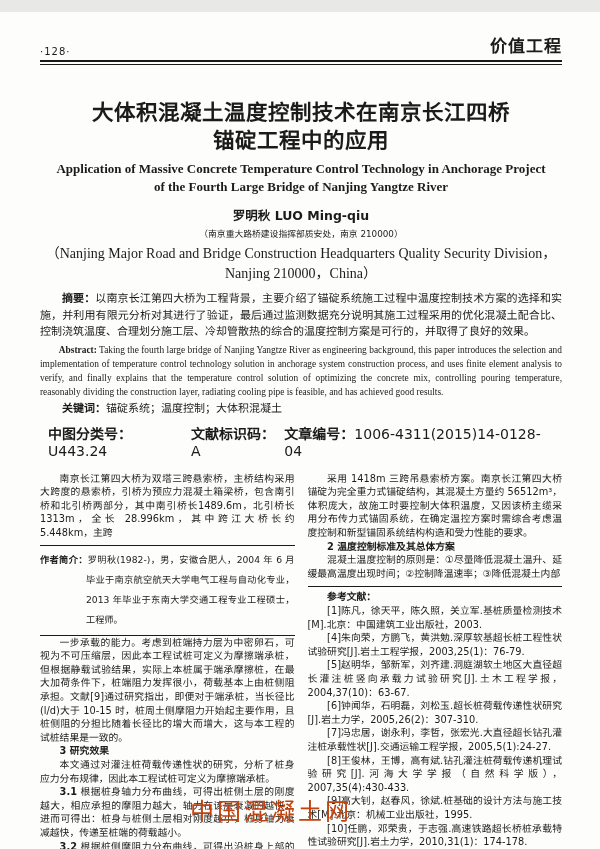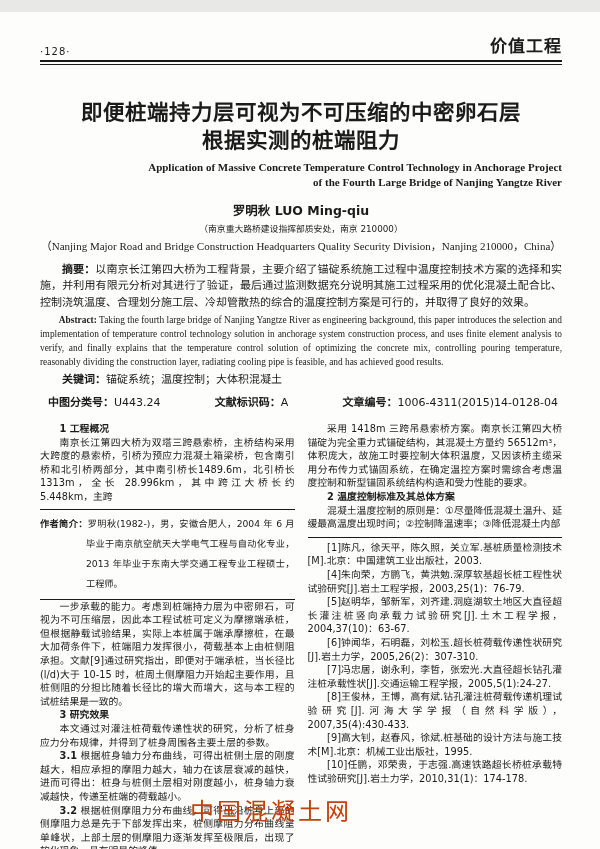--- a/index.html
+++ b/index.html
@@ -8,30 +8,30 @@
     font-family:"DejaVu Sans","Liberation Sans",sans-serif;color:#1b1b1b;
     margin:12px auto;box-sizing:border-box;padding:20px 38px 4px 40px;
   }
   
   .hdr{display:flex;justify-content:space-between;align-items:flex-end;}
   .hdr .pgno{font-size:10px;letter-spacing:1px;}
   .hdr .journal{font-size:17px;font-weight:700;letter-spacing:1px;}
   .hdr-rule{margin-top:3px;height:2px;border-top:2.2px solid #1a1a1a;border-bottom:1px solid #1a1a1a;}
   
   .title-zh{margin-top:34px;text-align:center;font-size:21.5px;font-weight:700;line-height:1.3;letter-spacing:.5px;}
-  .title-en{margin-top:5px;text-align:right;font-family:"Liberation Serif","DejaVu Serif",serif;font-weight:700;font-size:11px;line-height:1.4;}
+  .title-en{margin-top:5px;text-align:center;font-family:"Liberation Serif","DejaVu Serif",serif;font-weight:700;font-size:13px;line-height:1.4;}
   .author-name{margin-top:9px;text-align:center;font-weight:700;font-size:12.5px;}
   .affil-zh{margin-top:3px;text-align:center;font-size:8.8px;}
-  .affil-en{margin-top:2px;text-align:center;font-size:11px;font-family:"Liberation Serif","DejaVu Serif",serif;}
+  .affil-en{margin-top:2px;text-align:center;font-size:14px;font-family:"Liberation Serif","DejaVu Serif",serif;}
   
   .abs-block{margin-top:9px;}
   .abs-zh,.kw-zh{font-size:11px;line-height:1.5;text-align:justify;text-indent:2em;font-family:"DejaVu Serif","Liberation Serif",serif;margin:0;}
   .abs-en,.kw-en{font-size:9.4px;line-height:1.5;text-align:justify;text-indent:2em;font-family:"Liberation Serif","DejaVu Serif",serif;margin:2px 0 0;}
   .kw-zh,.kw-en{margin-top:2px;}
-  .meta-row{display:flex;justify-content:space-between;font-size:11px;margin-top:5px;padding:0 4px 0 8px;}
+  .meta-row{display:flex;justify-content:space-between;font-size:14px;margin-top:5px;padding:0 4px 0 8px;}
   .meta-row b{font-weight:700;}
   
   .columns{display:flex;gap:13px;margin-top:13px;}
   .col{flex:1;min-width:0;font-size:9.8px;line-height:13.6px;text-align:justify;}
   .col p{margin:0;text-indent:2em;}
   .sec-heading{font-weight:700;text-indent:2em;margin:1px 0 0;}
   .num-label{font-weight:700;}
   .bio-box{border-top:1.5px solid #1a1a1a;border-bottom:1.5px solid #1a1a1a;margin-top:5px;padding:4px 0 5px;}
   .bio-box p{margin:0;font-size:9.2px;line-height:20px;padding-left:5em;text-indent:-5em !important;text-align:justify;}
   .ref-rule{border-top:1.5px solid #1a1a1a;margin:6px 0 3px;}
@@ -44,22 +44,22 @@
 
 <div class="page">
 
   <div class="hdr">
     <span class="pgno">·128·</span>
     <span class="journal">价值工程</span>
   </div>
   <div class="hdr-rule"></div>
 
   <div class="title-zh">
-    <div>即便桩端持力层可视为不可压缩的中密卵石层</div>
-    <div>根据实测的桩端阻力</div>
+    <div>大体积混凝土温度控制技术在南京长江四桥</div>
+    <div>锚碇工程中的应用</div>
   </div>
   <div class="title-en">
     <div>Application of Massive Concrete Temperature Control Technology in Anchorage Project</div>
     <div>of the Fourth Large Bridge of Nanjing Yangtze River</div>
   </div>
   <div class="author-name">罗明秋 LUO Ming-qiu</div>
   <div class="affil-zh">（南京重大路桥建设指挥部质安处，南京 210000）</div>
   <div class="affil-en">（Nanjing Major Road and Bridge Construction Headquarters Quality Security Division，Nanjing 210000，China）</div>
 
   <div class="abs-block">
@@ -69,41 +69,41 @@
     <div class="meta-row">
       <span><b>中图分类号：</b><span>U443.24</span></span>
       <span><b>文献标识码：</b><span>A</span></span>
       <span><b>文章编号：</b><span>1006-4311(2015)14-0128-04</span></span>
     </div>
   </div>
 
   <div class="columns">
 
     <div class="col">
-      <p class="sec-heading">1 工程概况</p>
       <p>南京长江第四大桥为双塔三跨悬索桥，主桥结构采用大跨度的悬索桥，引桥为预应力混凝土箱梁桥，包含南引桥和北引桥两部分，其中南引桥长1489.6m，北引桥长1313m，全长 28.996km，其中跨江大桥长约 5.448km，主跨</p>
 
       <div class="bio-box">
         <p><b>作者简介：</b><span>罗明秋(1982-)，男，安徽合肥人，2004 年 6 月毕业于南京航空航天大学电气工程与自动化专业，2013 年毕业于东南大学交通工程专业工程硕士，工程师。</span></p>
       </div>
 
       <p>一步承载的能力。考虑到桩端持力层为中密卵石，可视为不可压缩层，因此本工程试桩可定义为摩擦端承桩，但根据静载试验结果，实际上本桩属于端承摩擦桩，在最大加荷条件下，桩端阻力发挥很小，荷载基本上由桩侧阻承担。文献[9]通过研究指出，即便对于端承桩，当长径比(l/d)大于 10-15 时，桩周土侧摩阻力开始起主要作用，且桩侧阻的分担比随着长径比的增大而增大，这与本工程的试桩结果是一致的。</p>
       <p class="sec-heading">3 研究效果</p>
-      <p>本文通过对灌注桩荷载传递性状的研究，分析了桩身应力分布规律，并得到了桩身周围各主要土层的参数。</p>
+      <p>本文通过对灌注桩荷载传递性状的研究，分析了桩身应力分布规律，因此本工程试桩可定义为摩擦端承桩。</p>
       <p><span class="num-label">3.1</span> <span>根据桩身轴力分布曲线，可得出桩侧土层的刚度越大，相应承担的摩阻力越大，轴力在该层衰减的越快，进而可得出：桩身与桩侧土层相对刚度越小，桩身轴力衰减越快，传递至桩端的荷载越小。</span></p>
       <p><span class="num-label">3.2</span> <span>根据桩侧摩阻力分布曲线，可得出沿桩身上部的侧摩阻力总是先于下部发挥出来，桩侧摩阻力分布曲线呈单峰状，上部土层的侧摩阻力逐渐发挥至极限后，出现了软化现象，具有明显的峰值。</span></p>
       <p><span class="num-label">6.1</span> <span>本文试桩长径比为 43，根据实测的桩端阻力，端阻比不到 10%，即便桩端持力层可视为不可压缩的中密卵石层，实际上本桩仍属于端承摩擦桩，桩端阻远未达到规范[11]的参考限值。</span></p>
     </div>
 
     <div class="col">
       <p>采用 1418m 三跨吊悬索桥方案。南京长江第四大桥锚碇为完全重力式锚碇结构，其混凝土方量约 56512m³，体积庞大，故施工时要控制大体积温度，又因该桥主缆采用分布传力式锚固系统，在确定温控方案时需综合考虑温度控制和新型锚固系统结构构造和受力性能的要求。</p>
       <p class="sec-heading">2 温度控制标准及其总体方案</p>
       <p>混凝土温度控制的原则是：①尽量降低混凝土温升、延缓最高温度出现时间；②控制降温速率；③降低混凝土内部</p>
 
       <div class="ref-rule"></div>
+      <p class="ref-label">参考文献：</p>
       <div>
         <p>[1]陈凡，徐天平，陈久照，关立军.基桩质量检测技术[M].北京：中国建筑工业出版社，2003.</p>
         <p>[4]朱向荣，方鹏飞，黄洪勉.深厚软基超长桩工程性状试验研究[J].岩土工程学报，2003,25(1)：76-79.</p>
         <p>[5]赵明华，邹新军，刘齐建.洞庭湖软土地区大直径超长灌注桩竖向承载力试验研究[J].土木工程学报，2004,37(10)：63-67.</p>
         <p>[6]钟闻华，石明磊，刘松玉.超长桩荷载传递性状研究[J].岩土力学，2005,26(2)：307-310.</p>
         <p>[7]冯忠居，谢永利，李哲，张宏光.大直径超长钻孔灌注桩承载性状[J].交通运输工程学报，2005,5(1):24-27.</p>
         <p>[8]王俊林，王博，高有斌.钻孔灌注桩荷载传递机理试验研究[J].河海大学学报（自然科学版），2007,35(4):430-433.</p>
         <p>[9]高大钊，赵春风，徐斌.桩基础的设计方法与施工技术[M].北京：机械工业出版社，1995.</p>
         <p>[10]任鹏，邓荣贵，于志强.高速铁路超长桥桩承载特性试验研究[J].岩土力学，2010,31(1)：174-178.</p>
 

